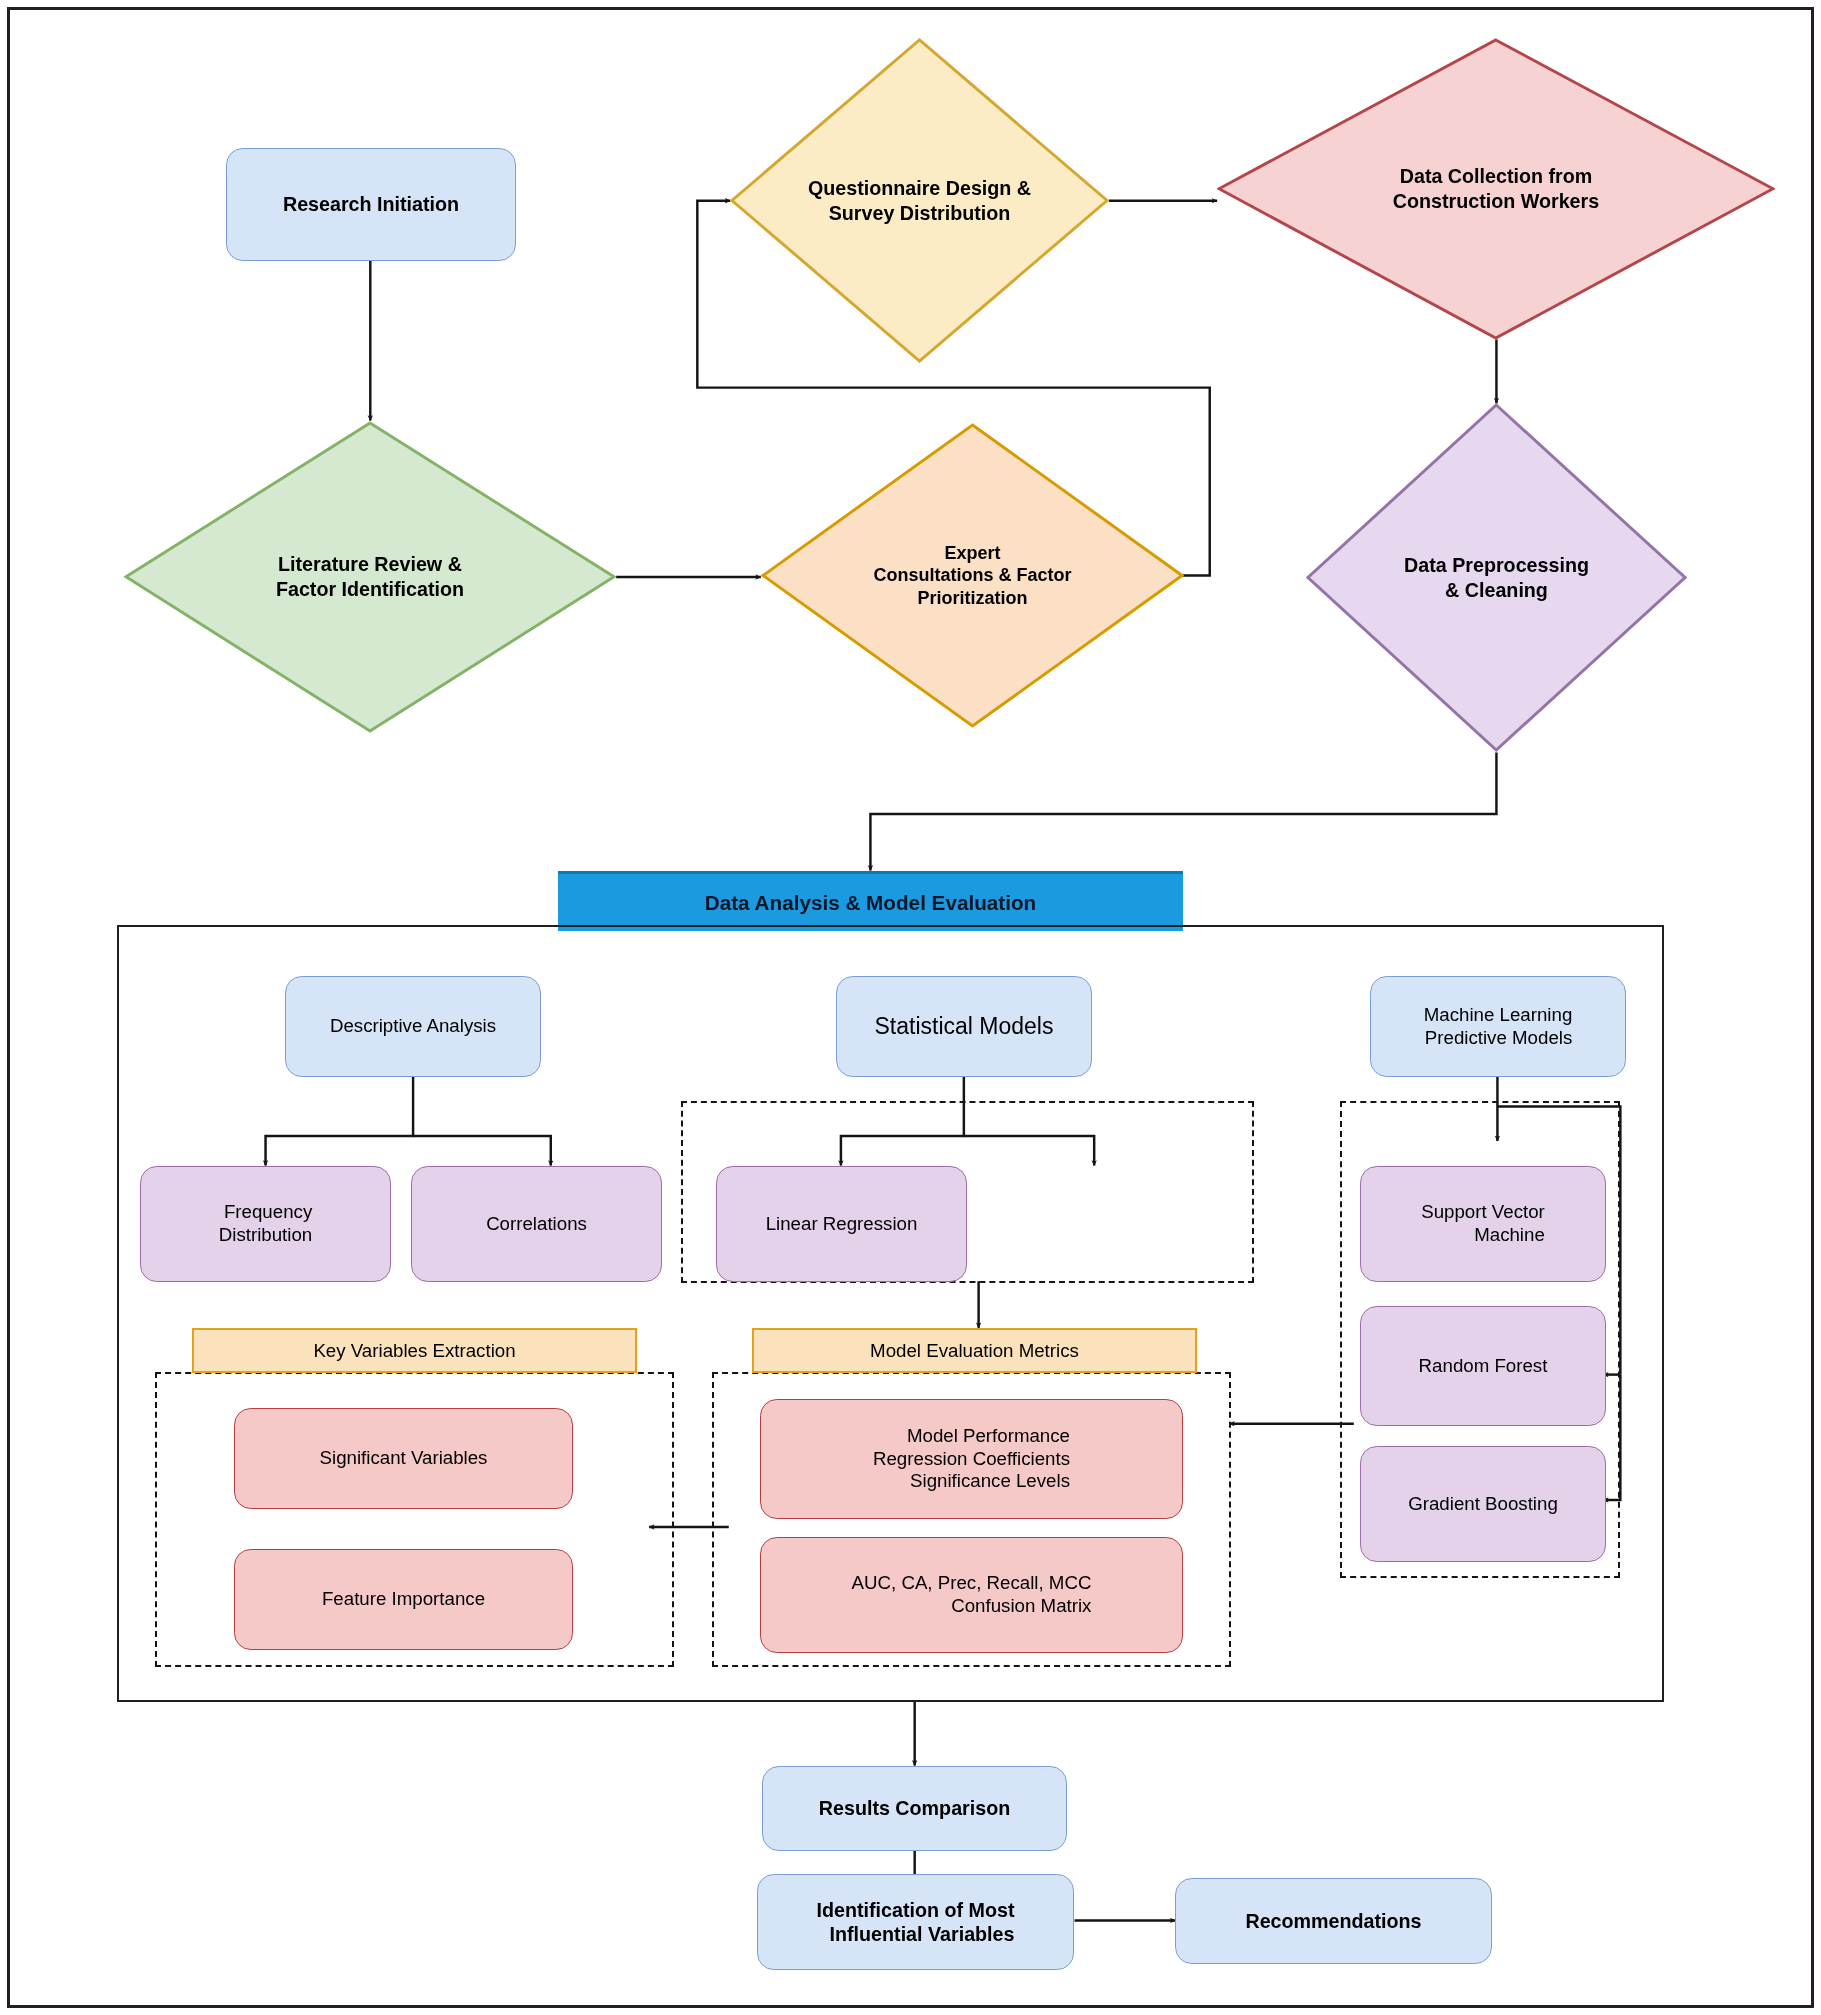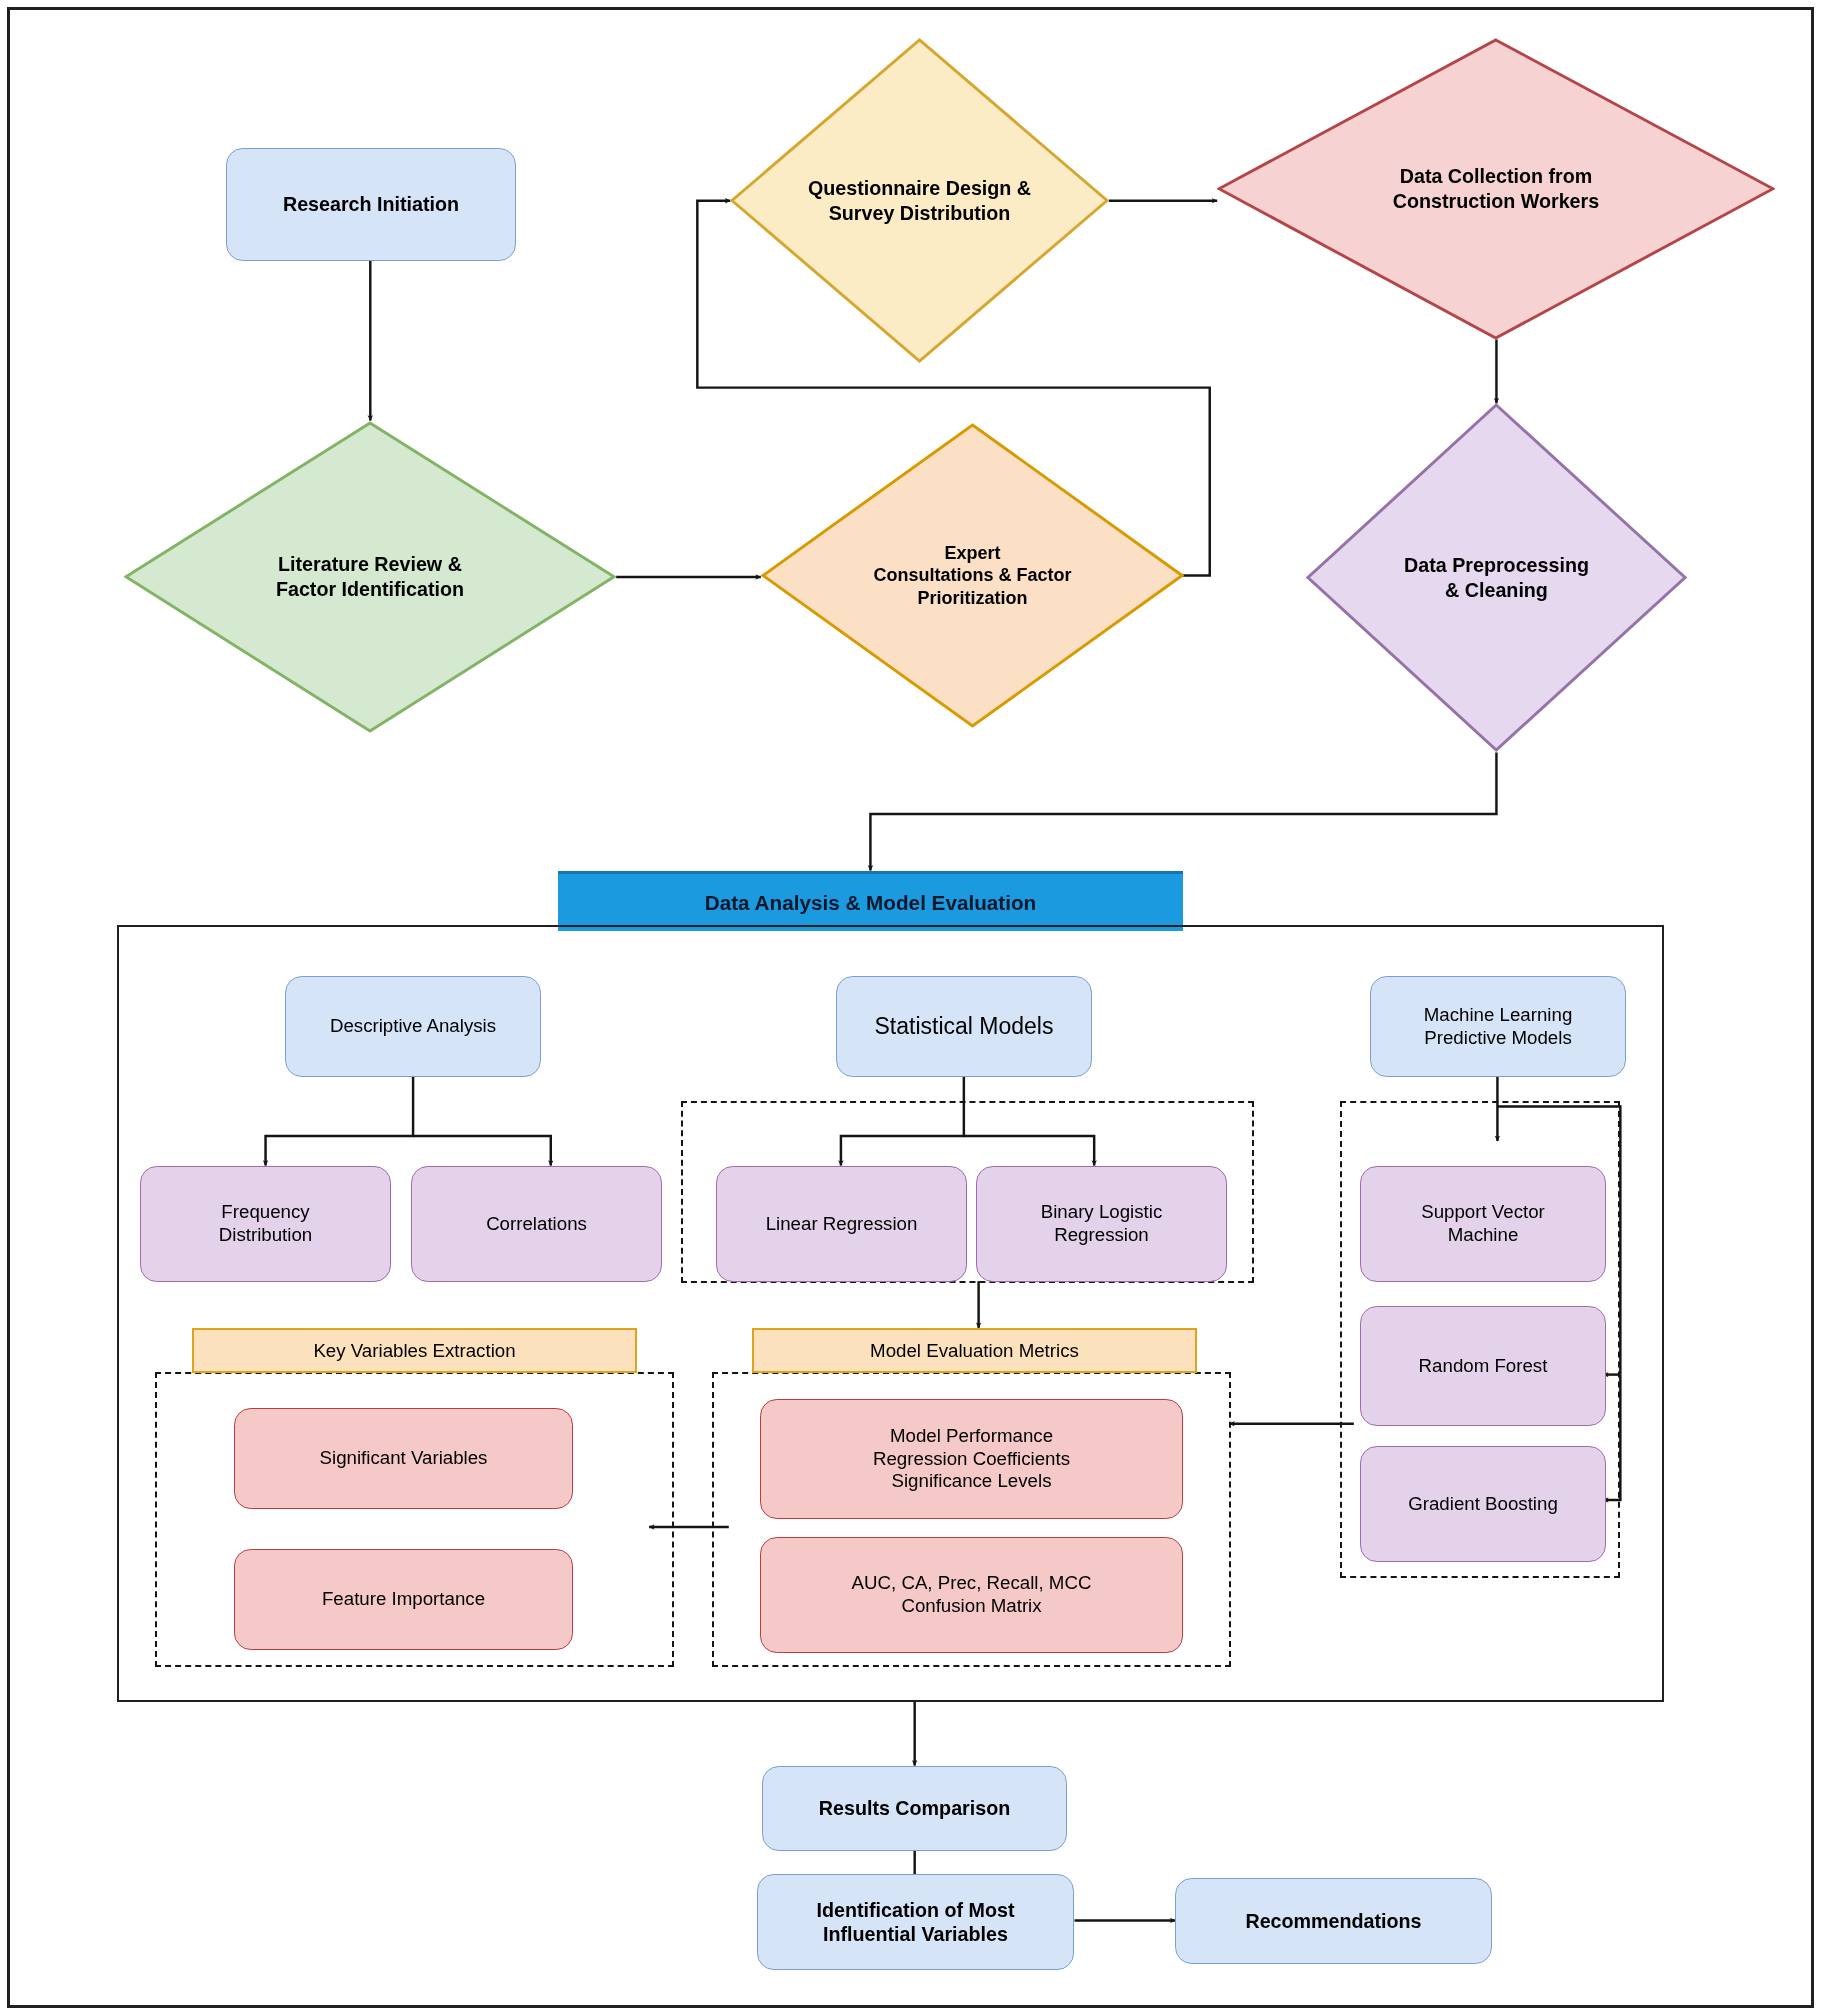--- a/index.html
+++ b/index.html
@@ -4,21 +4,21 @@
 <title>Research Methodology Flowchart</title>
 <style>
   html,body{margin:0;padding:0;background:#ffffff;}
   body{font-family:"Liberation Sans", sans-serif;}
   #stage{position:relative;width:1821px;height:2015px;background:#fff;overflow:hidden;}
   #frame{position:absolute;left:6.9px;top:6.9px;width:1807px;height:2001px;border:3px solid #231f20;box-sizing:border-box;}
 
   svg#wires{position:absolute;left:0;top:0;width:1821px;height:2015px;pointer-events:none;}
 
   .node{position:absolute;box-sizing:border-box;display:flex;align-items:center;justify-content:center;text-align:center;}
-  .node .t{display:block;line-height:1.22;white-space:pre-line;}
+  .node .t{display:block;line-height:1.22;white-space:pre-line;text-align:right;}
 
   
   .rr{border-radius:16.7px;}
   .blue{background:#d6e4f7;border:1.5px solid #7a9ed1;}
   .blue.bold .t{font-weight:bold;}
   .purple{background:#e3d2ea;border:1.5px solid #9c6cab;}
   .red{background:#f5c9c8;border:1.5px solid #b83d41;}
 
   
   .diamond{position:absolute;}
@@ -168,24 +168,20 @@
   </div>
 
   <div class="node rr purple" style="left:411px;top:1166px;width:251px;height:116px;font-size:18.7px;">
     <span class="t">Correlations</span>
   </div>
 
   <div class="node rr purple" style="left:716px;top:1166px;width:251px;height:116px;font-size:18.7px;">
     <span class="t">Linear Regression</span>
   </div>
 
-  <div class="node rr purple" style="left:976px;top:1166px;width:251px;height:116px;font-size:18.7px;">
-    <span class="t">Binary Logistic
-Regression</span>
-  </div>
 
   <div class="node rr purple" style="left:1360px;top:1166px;width:246px;height:116px;font-size:18.7px;">
     <span class="t">Support Vector
 Machine</span>
   </div>
 
   <div class="node rr purple" style="left:1360px;top:1306px;width:246px;height:120px;font-size:18.7px;">
     <span class="t">Random Forest</span>
   </div>
 

